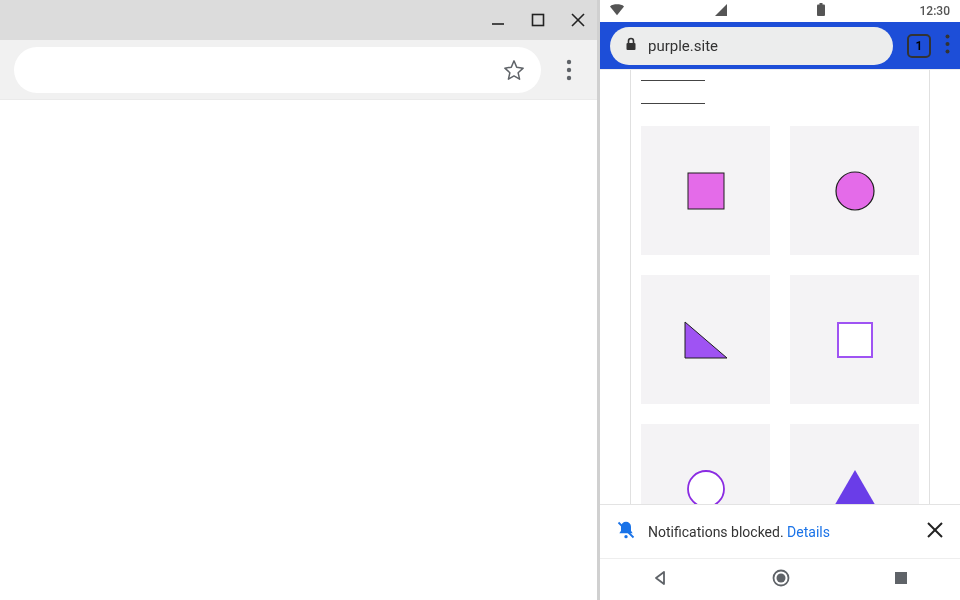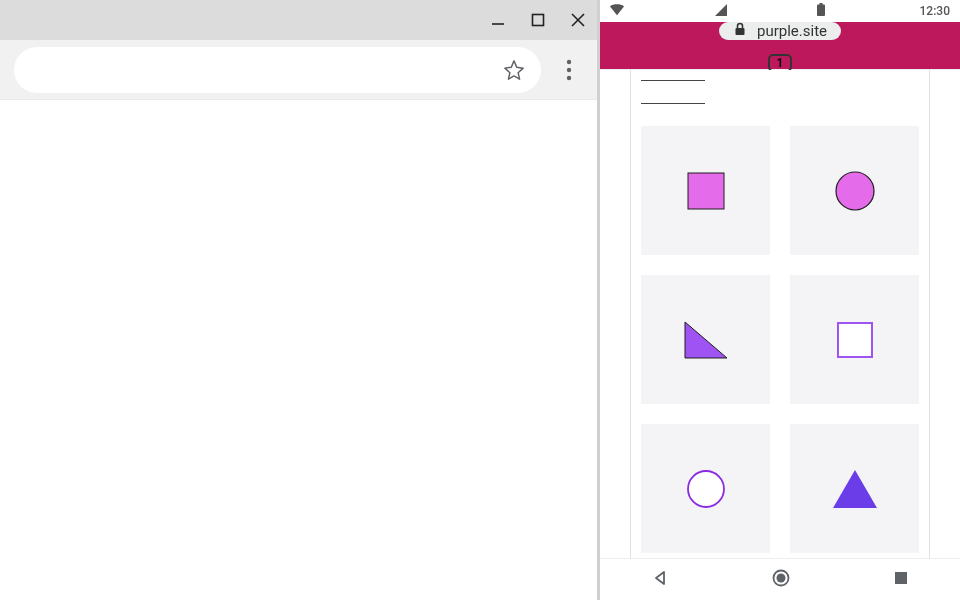--- a/index.html
+++ b/index.html
@@ -14,21 +14,21 @@
     .desk-omnibox { height: 60px; background: #f1f1f1; display: flex; align-items: center; padding: 0 14px; border-bottom: 1px solid #eaeaea; }
     .desk-url { flex: 1; height: 46px; background: #fff; border-radius: 23px; display: flex; align-items: center; justify-content: flex-end; padding: 0 16px; }
     .star { width: 22px; height: 22px; color: #5f6368; cursor: pointer; }
     .desk-menu { width: 28px; height: 28px; margin-left: 14px; display: flex; align-items: center; justify-content: center; cursor: pointer; color: #5f6368; }
     .desk-content { flex: 1; background: #fff; }
 
     
     .mobile { flex: 1; height: 100%; display: flex; flex-direction: column; background: #fafbfb; position: relative; }
     .statusbar { height: 22px; background: #fff; display: flex; justify-content: space-between; align-items: center; padding: 0 10px; gap: 4px; color: #555; font-size: 12px; }
     .clock { margin-left: 4px; font-weight: 500; }
-    .mob-topbar { height: 48px; background: #be185d; display: flex; align-items: center; padding: 0 10px; gap: 14px; border-bottom: 1px solid #eee; flex-direction: column; }
+    .mob-topbar { height: 48px; background: #1d4ed8; display: flex; align-items: center; padding: 0 10px; gap: 14px; border-bottom: 1px solid #eee; }
     .mob-url { flex: 1; height: 38px; background: #eceded; border-radius: 19px; display: flex; align-items: center; padding: 0 14px; color: #333; font-size: 15px; }
     .lock { margin-right: 10px; }
     .tabcount { width: 24px; height: 24px; border: 2px solid #333; border-radius: 5px; display: flex; align-items: center; justify-content: center; font-size: 12px; font-weight: 600; cursor: pointer; }
     .mob-menu { cursor: pointer; color: #333; }
 
     .mob-page { flex: 1; background: #fff; overflow: hidden; padding: 0 20px; position: relative; }
     .inner-frame { border-left: 1px solid #e0e0e0; border-right: 1px solid #e0e0e0; height: 100%; margin: 0 10px; padding-top: 10px; }
     .divider-short { height: 1px; background: #444; width: 64px; margin-left: 10px; margin-bottom: 22px; }
 
     .grid { display: grid; grid-template-columns: 1fr 1fr; gap: 20px; padding: 0 10px; }
@@ -164,20 +164,39 @@
           </div>
           <div class="tile">
             <svg width="48" height="42" viewBox="0 0 48 42">
                 <path d="M24 2 L46 40 L2 40 Z" fill="#6a3de8"></path>
               </svg>
           </div>
         </div>
       </div>
     </div>
 
+    <div class="notif">
+      <span>
+        <svg width="20" height="20" viewBox="0 0 24 24">
+            <path d="M12 2a6 6 0 00-6 6v5l-2 3h16l-2-3V8a6 6 0 00-6-6z" fill="#1a73e8"></path>
+            <circle cx="12" cy="20" r="2" fill="#1a73e8"></circle>
+            <line x1="3" y1="3" x2="21" y2="21" stroke="#1a73e8" stroke-width="2.2"></line>
+          </svg>
+      </span>
+      <span class="notif-text">
+        <span>Notifications blocked.</span>
+        <span class="notif-details">Details</span>
+      </span>
+      <span class="notif-close">
+        <svg width="18" height="18" viewBox="0 0 18 18">
+            <line x1="2" y1="2" x2="16" y2="16" stroke="#222" stroke-width="2"></line>
+            <line x1="16" y1="2" x2="2" y2="16" stroke="#222" stroke-width="2"></line>
+          </svg>
+      </span>
+    </div>
 
     <div class="navbar">
       <span class="nav-btn">
         <svg width="16" height="16" viewBox="0 0 16 16">
             <path d="M12 2 L4 8 L12 14 Z" fill="none" stroke="#5f6368" stroke-width="1.8" stroke-linejoin="round"></path>
           </svg>
       </span>
       <span class="nav-btn">
         <svg width="18" height="18" viewBox="0 0 18 18">
             <circle cx="9" cy="9" r="7.5" fill="none" stroke="#5f6368" stroke-width="1.8"></circle>

